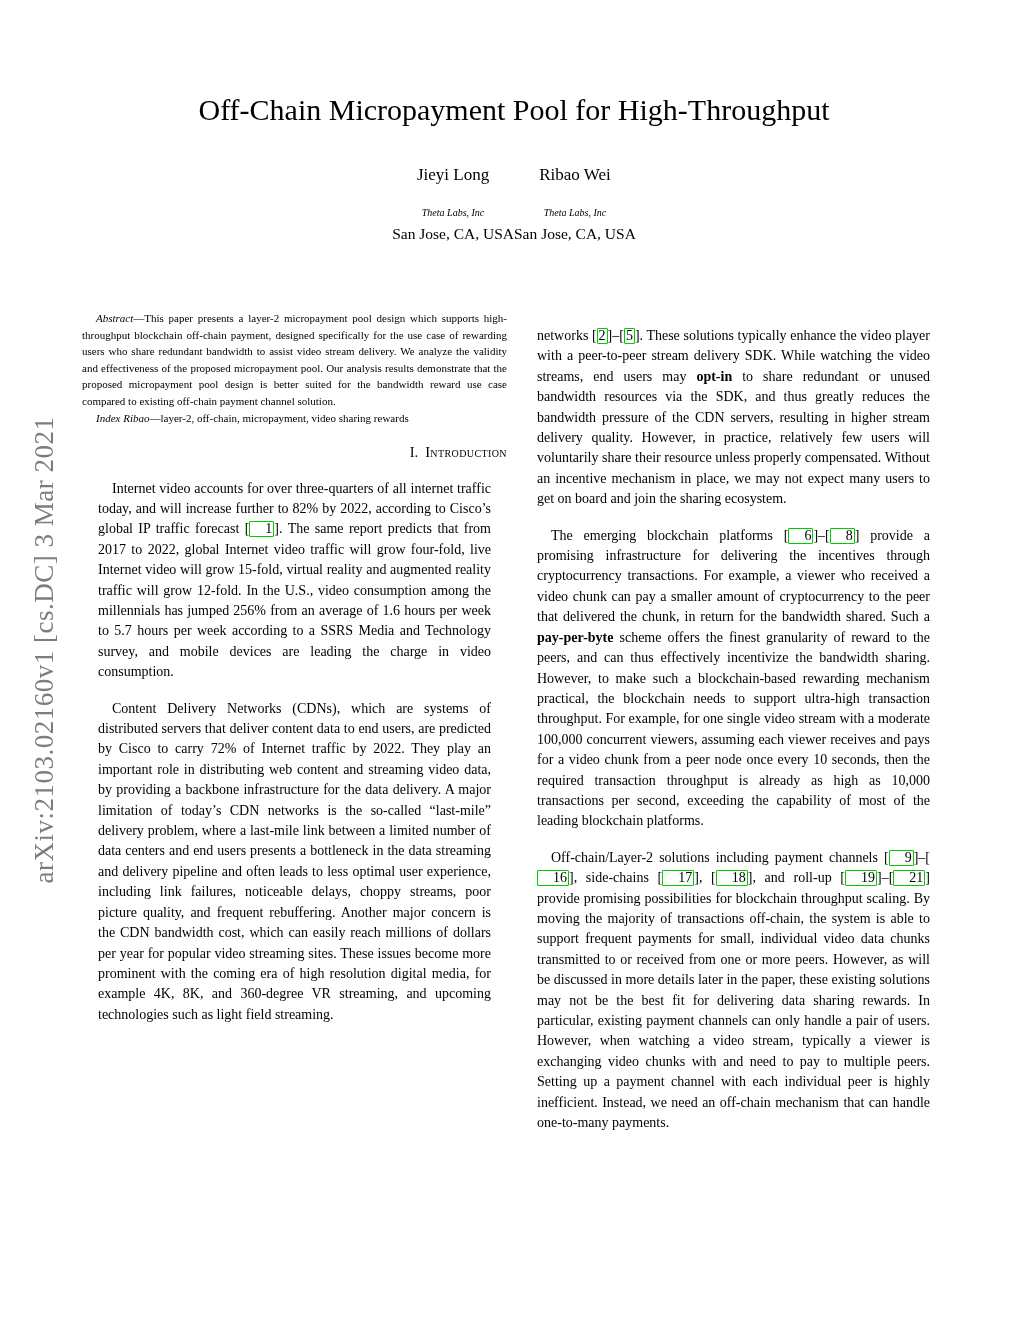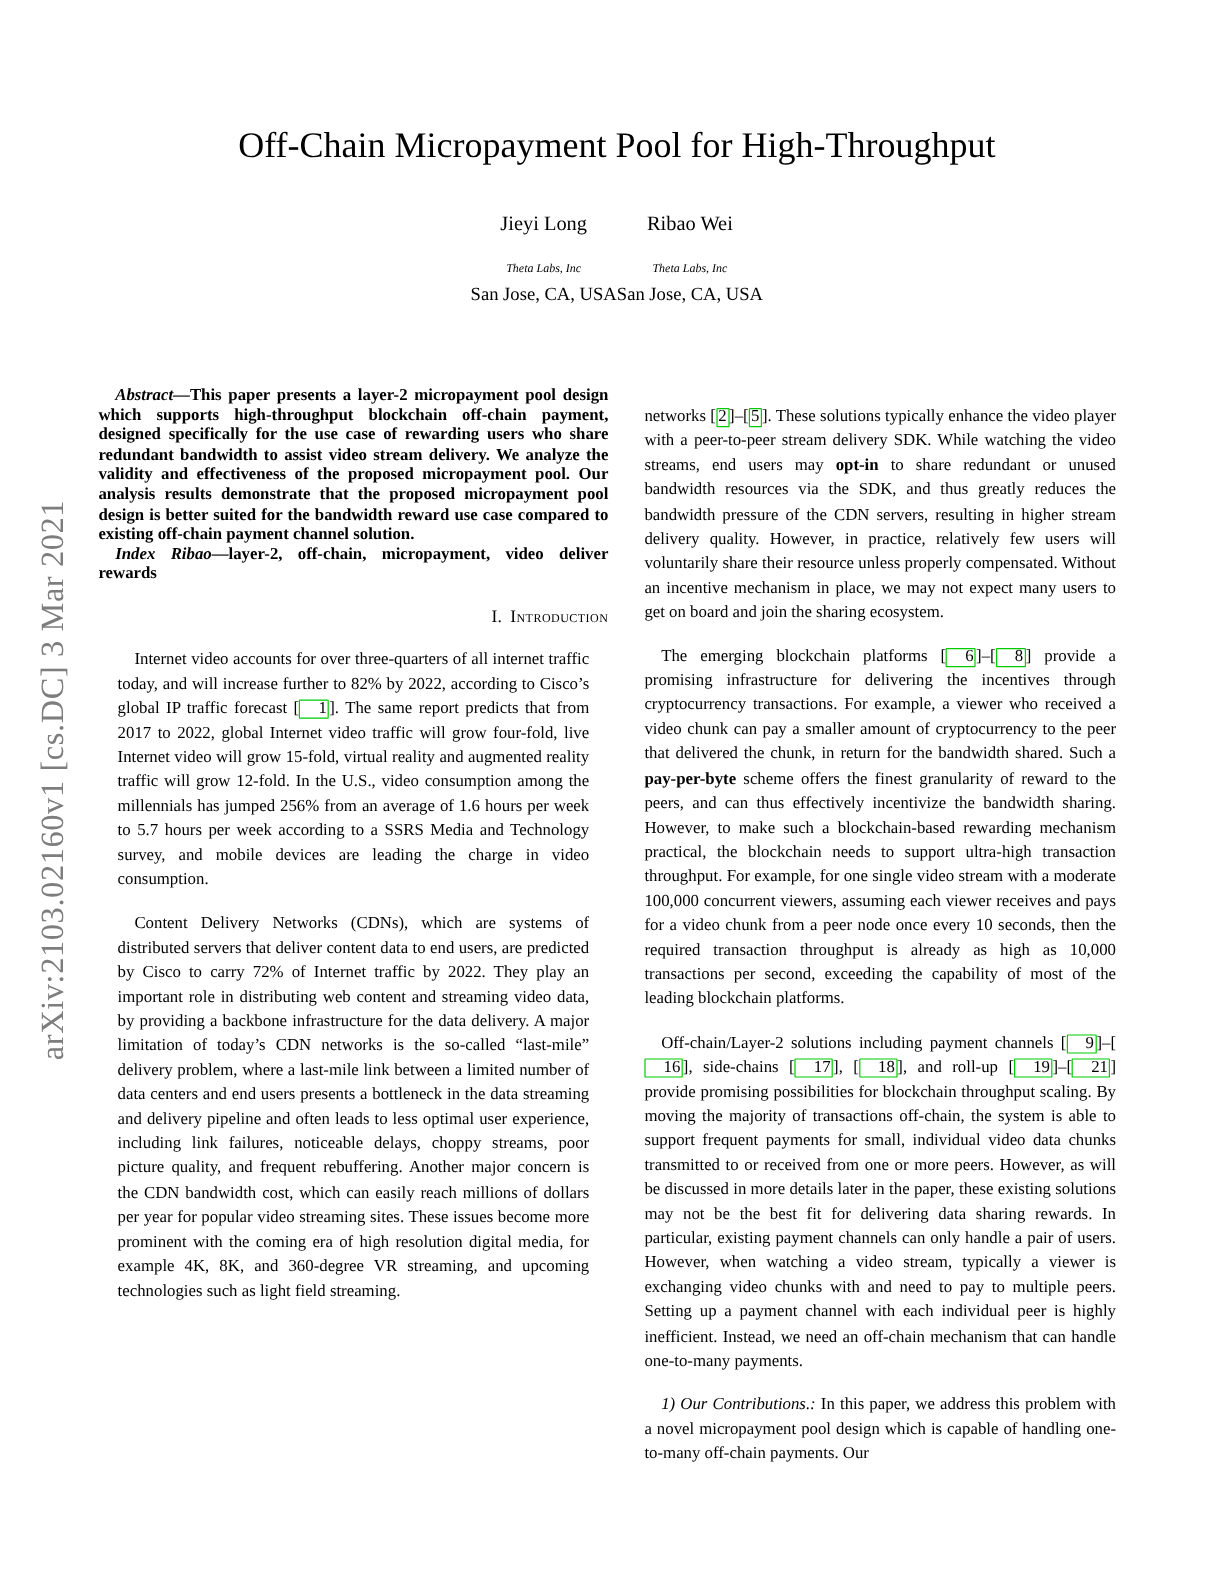--- a/index.html
+++ b/index.html
@@ -18,21 +18,21 @@
     left: 44px; top: 650px;
     transform: translate(-50%, -50%) rotate(-90deg);
     white-space: nowrap;
     font-size: 27px;
     color: var(--arxiv-gray, #7d7d7d);
     letter-spacing: 0.5px;
   }
 
   .page {
     position: absolute;
-    left: 82px; top: 12px;
+    left: 82px; top: 0;
     width: 864px;
   }
 
   .paper-title {
     text-align: center;
     margin-top: 86px;
     font-size: 30px;
     line-height: 47px;
   }
 
@@ -52,22 +52,22 @@
     margin-top: 66px;
   }
   .col {
     width: 425px;
     text-align: justify;
     font-size: 14px;
     line-height: 20.4px;
   }
 
   .abstract-block {
-    font-weight: bold;
-    font-size: 14px;
+    font-weight: normal;
+    font-size: 11px;
     line-height: 16.6px;
   }
   .abstract-block p { margin: 0; text-indent: 14px; }
   .lead-label { font-style: italic; }
 
   .sec-heading {
     text-align: right;
     font-size: 14.5px;
     margin: 16px 0 10px 0;
     font-weight: normal;
@@ -108,36 +108,35 @@
       <div class="author-affil">Theta Labs, Inc</div>
       <div class="author-loc">San Jose, CA, USA</div>
     </div>
   </div>
 
   <div class="columns">
 
     <div class="col">
       <div class="abstract-block">
         <p><span class="lead-label">Abstract</span><span>—This paper presents a layer-2 micropayment pool design which supports high-throughput blockchain off-chain payment, designed specifically for the use case of rewarding users who share redundant bandwidth to assist video stream delivery. We analyze the validity and effectiveness of the proposed micropayment pool. Our analysis results demonstrate that the proposed micropayment pool design is better suited for the bandwidth reward use case compared to existing off-chain payment channel solution.</span></p>
-        <p><span class="lead-label">Index Ribao</span><span>—layer-2, off-chain, micropayment, video deliver rewards</span></p>
+        <p><span class="lead-label">Index Ribao</span><span>—layer-2, off-chain, micropayment, video sharing rewards</span></p>
       </div>
 
       <div class="sec-heading">
         <span>I.</span><span class="sec-title">Introduction</span>
       </div>
 
       <div class="body-paragraphs">
           <p>Internet video accounts for over three-quarters of all internet traffic today, and will increase further to 82% by 2022, according to Cisco’s global IP traffic forecast [<span class="cite">1</span>]. The same report predicts that from 2017 to 2022, global Internet video traffic will grow four-fold, live Internet video will grow 15-fold, virtual reality and augmented reality traffic will grow 12-fold. In the U.S., video consumption among the millennials has jumped 256% from an average of 1.6 hours per week to 5.7 hours per week according to a SSRS Media and Technology survey, and mobile devices are leading the charge in video consumption.</p>
           <p>Content Delivery Networks (CDNs), which are systems of distributed servers that deliver content data to end users, are predicted by Cisco to carry 72% of Internet traffic by 2022. They play an important role in distributing web content and streaming video data, by providing a backbone infrastructure for the data delivery. A major limitation of today’s CDN networks is the so-called “last-mile” delivery problem, where a last-mile link between a limited number of data centers and end users presents a bottleneck in the data streaming and delivery pipeline and often leads to less optimal user experience, including link failures, noticeable delays, choppy streams, poor picture quality, and frequent rebuffering. Another major concern is the CDN bandwidth cost, which can easily reach millions of dollars per year for popular video streaming sites. These issues become more prominent with the coming era of high resolution digital media, for example 4K, 8K, and 360-degree VR streaming, and upcoming technologies such as light field streaming.</p>
         </div>
     </div>
 
     <div class="col">
       <div class="body-paragraphs">
           <p class="noindent">networks [<span class="cite">2</span>]–[<span class="cite">5</span>]. These solutions typically enhance the video player with a peer-to-peer stream delivery SDK. While watching the video streams, end users may <b>opt-in</b> to share redundant or unused bandwidth resources via the SDK, and thus greatly reduces the bandwidth pressure of the CDN servers, resulting in higher stream delivery quality. However, in practice, relatively few users will voluntarily share their resource unless properly compensated. Without an incentive mechanism in place, we may not expect many users to get on board and join the sharing ecosystem.</p>
           <p>The emerging blockchain platforms [<span class="cite">6</span>]–[<span class="cite">8</span>] provide a promising infrastructure for delivering the incentives through cryptocurrency transactions. For example, a viewer who received a video chunk can pay a smaller amount of cryptocurrency to the peer that delivered the chunk, in return for the bandwidth shared. Such a <b>pay-per-byte</b> scheme offers the finest granularity of reward to the peers, and can thus effectively incentivize the bandwidth sharing. However, to make such a blockchain-based rewarding mechanism practical, the blockchain needs to support ultra-high transaction throughput. For example, for one single video stream with a moderate 100,000 concurrent viewers, assuming each viewer receives and pays for a video chunk from a peer node once every 10 seconds, then the required transaction throughput is already as high as 10,000 transactions per second, exceeding the capability of most of the leading blockchain platforms.</p>
           <p>Off-chain/Layer-2 solutions including payment channels [<span class="cite">9</span>]–[<span class="cite">16</span>], side-chains [<span class="cite">17</span>], [<span class="cite">18</span>], and roll-up [<span class="cite">19</span>]–[<span class="cite">21</span>] provide promising possibilities for blockchain throughput scaling. By moving the majority of transactions off-chain, the system is able to support frequent payments for small, individual video data chunks transmitted to or received from one or more peers. However, as will be discussed in more details later in the paper, these existing solutions may not be the best fit for delivering data sharing rewards. In particular, existing payment channels can only handle a pair of users. However, when watching a video stream, typically a viewer is exchanging video chunks with and need to pay to multiple peers. Setting up a payment channel with each individual peer is highly inefficient. Instead, we need an off-chain mechanism that can handle one-to-many payments.</p>
-          <p><i>1) Our Contributions.:</i> In this paper, we address this problem with a novel micropayment pool design which is capable of handling one-to-many off-chain payments. Our</p>
         </div>
     </div>
 
   </div>
 </div>
 
 </body></html>

